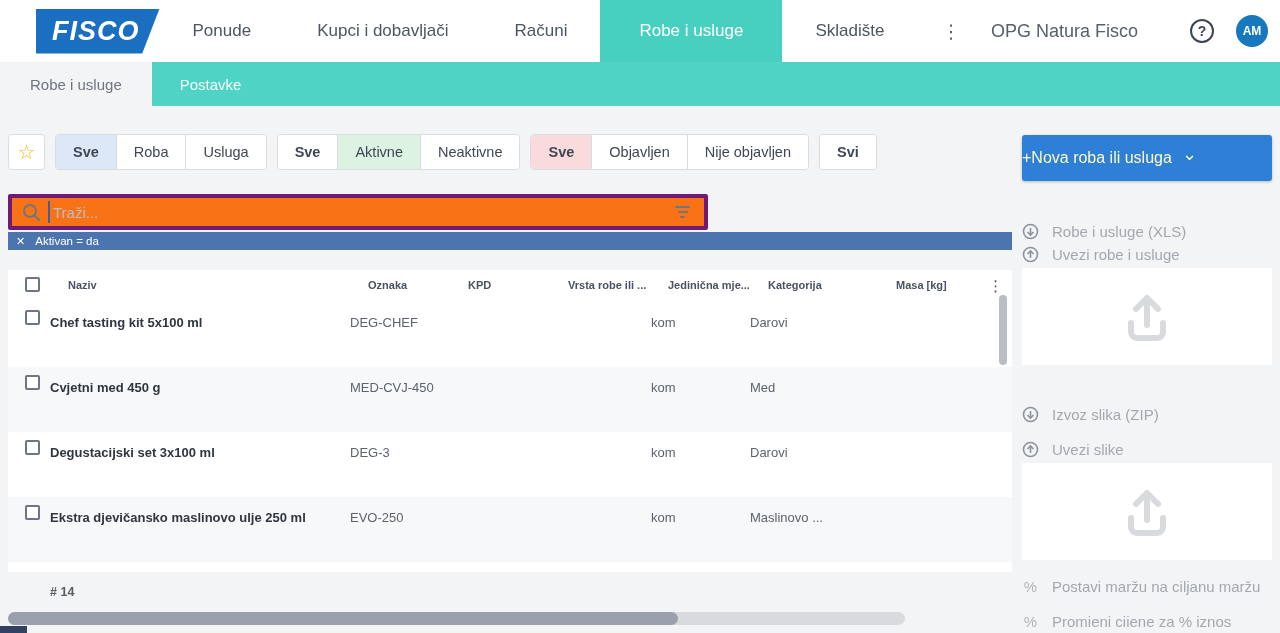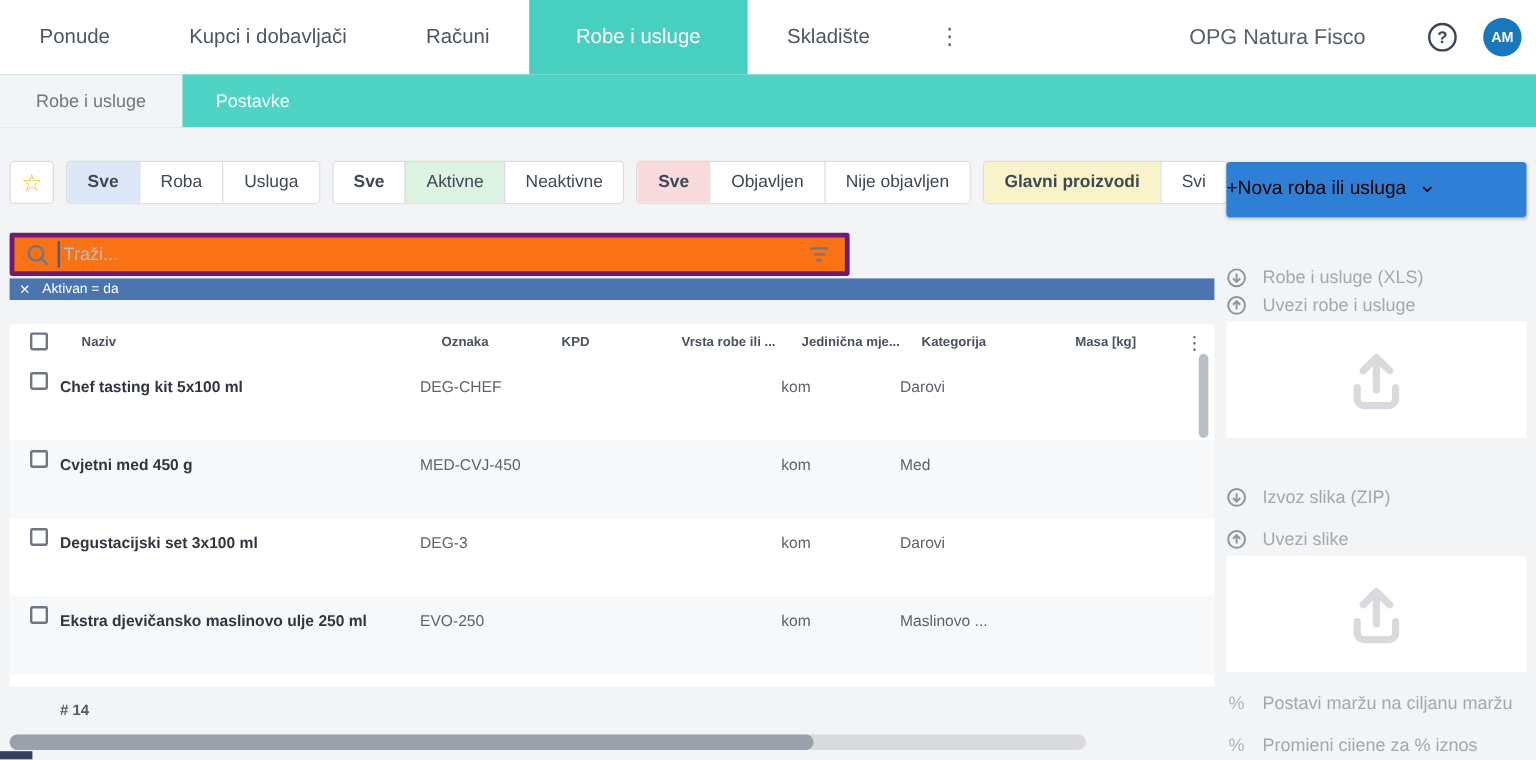--- a/index.html
+++ b/index.html
@@ -63,32 +63,33 @@
   .row-alt { background:#f7f8f9; }
   .thead-kebab { position:absolute; right:9px; top:7px; font-size:15px; color:#4a5158; cursor:pointer; }
   .vscroll-thumb { position:absolute; right:5px; top:25px; width:8px; height:70px; background:#b9bdc4; border-radius:4px; cursor:pointer; }
   .count-label { position:absolute; left:50px; top:585px; font-size:12.5px; font-weight:bold; color:#555c66; }
   
   .hscroll-track { position:absolute; left:8px; top:612px; width:897px; height:13px; background:#d8dadd; border-radius:7px; }
   .hscroll-thumb { position:absolute; left:0; top:0; width:670px; height:13px; background:#9ba1ac; border-radius:7px; cursor:pointer; }
   .scroll-corner { position:absolute; left:0; top:626px; width:27px; height:7px; background:#32415e; }
   
   .new-btn { position:absolute; left:1022px; top:135px; width:250px; height:46px; background:#2e7fd6; border:none; border-radius:3px;
-             color:#000000; font-size:16px; font-family:"Liberation Sans",sans-serif; cursor:pointer;
+             color:#fef9c3; font-size:16px; font-family:"Liberation Sans",sans-serif; cursor:pointer;
              display:flex; align-items:center; justify-content:flex-start; gap:10px; box-shadow:0 1px 3px rgba(0,0,0,.25); }
   .side-link { position:absolute; left:1022px; width:250px; height:24px; display:flex; align-items:center; gap:13px;
                font-size:15px; color:#a3a8b0; cursor:pointer; white-space:nowrap; }
   .side-link svg, .side-link .pct { flex:0 0 auto; }
   .pct { font-size:15px; color:#b0b5bc; width:17px; text-align:center; }
   .dropzone { position:absolute; left:1022px; width:250px; height:97px; background:#fff; display:flex; align-items:center; justify-content:center; cursor:pointer; }
 </style>
 </head>
 <body>
 
 <div class="navbar">
+  <div class="logo">FISCO</div>
   <div class="nav-item">Ponude</div>
   <div class="nav-item">Kupci i dobavljači</div>
   <div class="nav-item">Računi</div>
   <div class="nav-item active">Robe i usluge</div>
   <div class="nav-item">Skladište</div>
   <div class="nav-kebab">⋮</div>
   <div class="org-name">OPG Natura Fisco</div>
   <div class="help-btn">?</div>
   <div class="avatar">AM</div>
 </div>
@@ -113,21 +114,20 @@
     <div class="btn-opt">Neaktivne</div>
   </div>
 
   <div class="btn-group">
     <div class="btn-opt sel-pink">Sve</div>
     <div class="btn-opt">Objavljen</div>
     <div class="btn-opt">Nije objavljen</div>
   </div>
 
   <div class="btn-group">
-    <div class="btn-opt sel-yellow">Glavni proizvodi</div>
     <div class="btn-opt">Svi</div>
   </div>
 </div>
 
 <div class="search-box">
   <svg class="search-icon" width="19" height="19" viewBox="0 0 19 19">
     <circle cx="8" cy="8" r="6" fill="none" stroke="#6e7681" stroke-width="2"></circle>
     <line x1="12.5" y1="12.5" x2="17" y2="17" stroke="#6e7681" stroke-width="2" stroke-linecap="round"></line>
   </svg>
   <div class="caret"></div>

